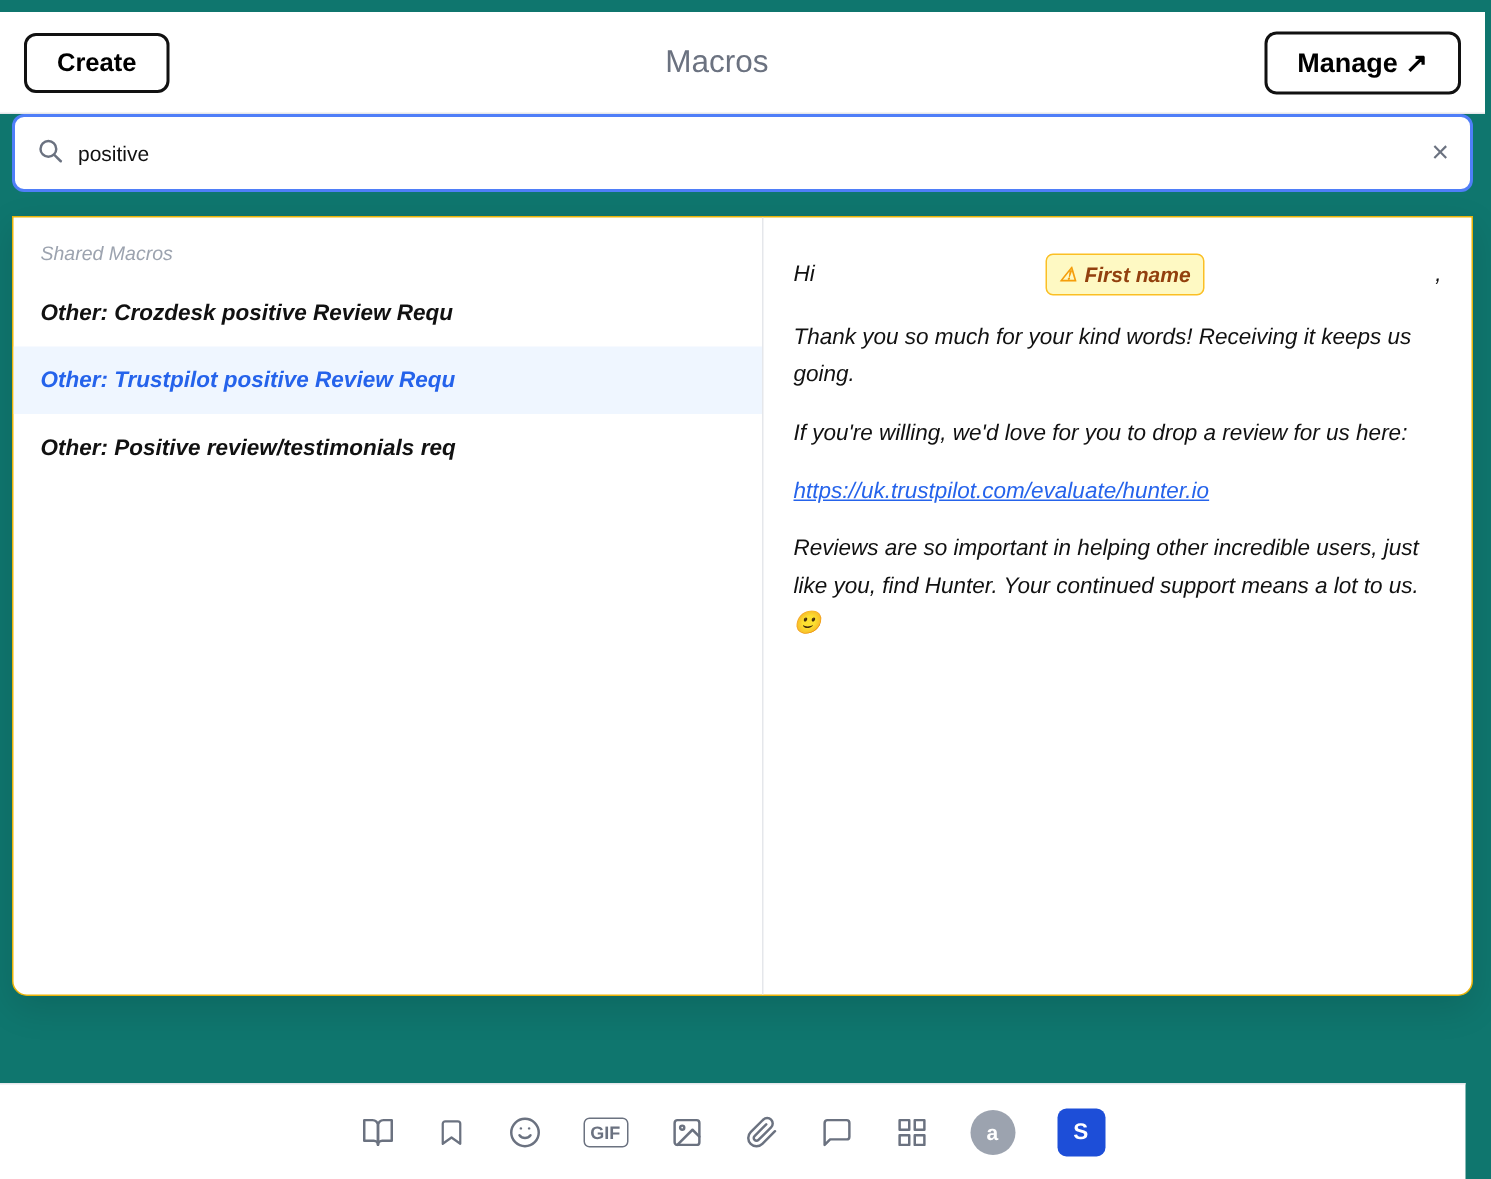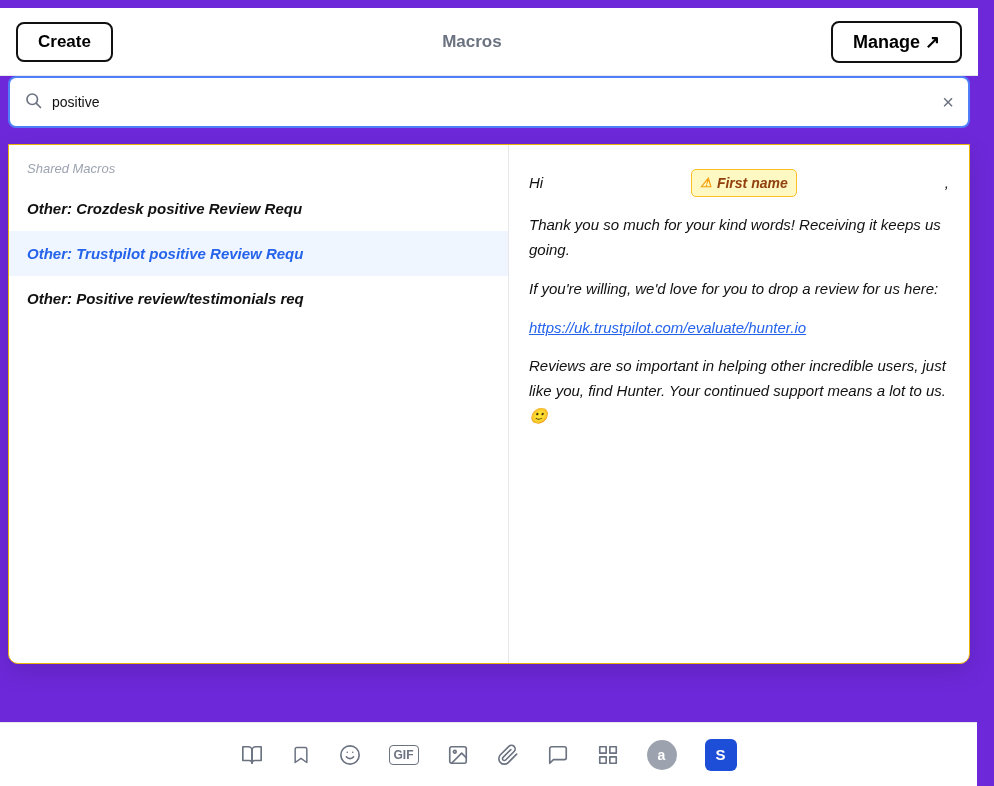--- a/index.html
+++ b/index.html
@@ -25,23 +25,23 @@
     .create-btn {
       background: #fff;
       border: 2px solid #111;
       border-radius: 8px;
       font-size: 17px;
       font-weight: 700;
       padding: 8px 20px;
       cursor: pointer;
     }
     .macros-label {
-      font-size: 17px;
+      font-size: 21px;
       color: #6b7280;
-      font-weight: 700;
+      font-weight: 400;
     }
     .manage-btn {
       background: #fff;
       border: 2px solid #111;
       border-radius: 8px;
       font-size: 18px;
       font-weight: 700;
       padding: 8px 20px;
       cursor: pointer;
     }
@@ -203,22 +203,22 @@
       height: 32px;
       border-radius: 6px;
       background: #1d4ed8;
       color: #fff;
       font-size: 15px;
       font-weight: 700;
     }
 
     
     .main-wrapper {
-      padding: 8px 16px 0 0;
-      background: #6d28d9;
+      padding: 8px 4px 0 0;
+      background: #0f766e;
       height: 786px;
       position: relative;
     }
   </style>
 </head>
 <body>
 
 <div class="main-wrapper">
 
   <div class="top-bar">

